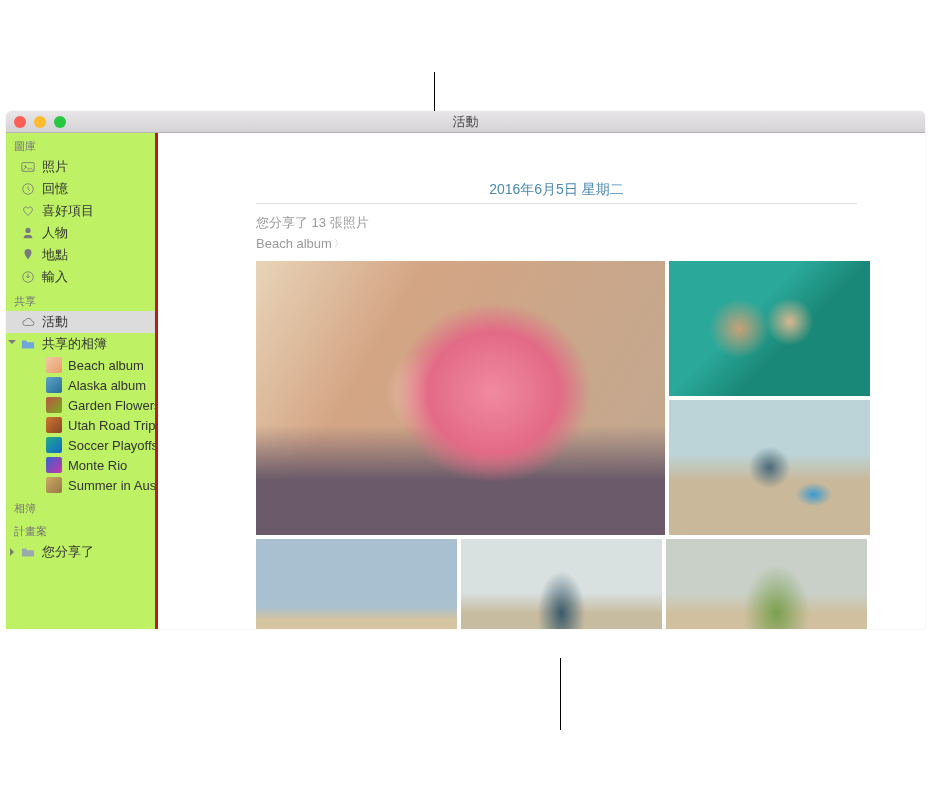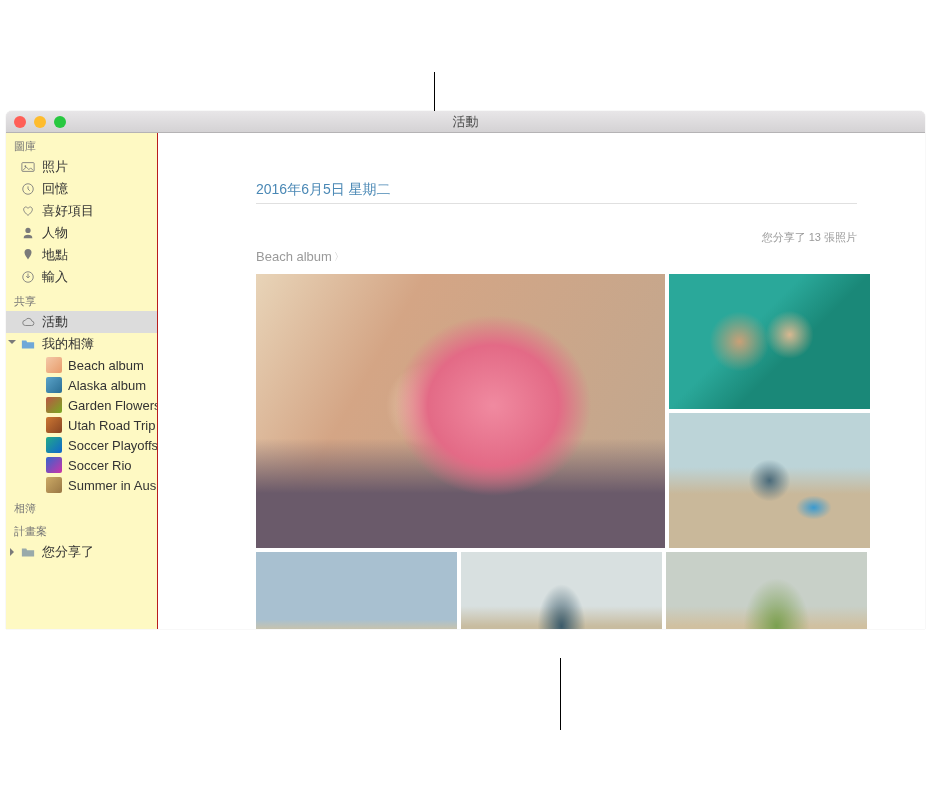--- a/index.html
+++ b/index.html
@@ -18,39 +18,39 @@
   height: 22px; background: linear-gradient(#e8e6e8,#d4d2d4);
   border-bottom: 1px solid #b5b3b5; display: flex; align-items: center;
   padding: 0 8px; position: relative; flex-shrink: 0;
 }
 .traffic { display: flex; gap: 8px; }
 .dot { width: 12px; height: 12px; border-radius: 50%; }
 .red { background:#ff5f57;} .yellow{background:#febc2e;} .green{background:#28c840;}
 .title { position:absolute; left:50%; transform:translateX(-50%); font-size:13px; color:#4a4a4a; }
 
 .body { flex:1; display:flex; overflow:hidden; }
-.sidebar { width:152px; background:#fef9c3; border-right:1px solid #b91c1c; overflow-y:auto; font-size:13px; color:#333; }
+.sidebar { width:152px; background:#bef264; border-right:3px solid #b91c1c; overflow-y:auto; font-size:13px; color:#333; }
 .sb-header { font-size:11px; color:#777; padding:6px 8px 2px; }
 .sb-item { display:flex; align-items:center; gap:6px; padding:2px 8px 2px 14px; cursor:default; white-space:nowrap; overflow:hidden; text-overflow:ellipsis; }
 .sb-item.selected { background:#dcdcdc; }
 .sb-item.indent2 { padding-left:40px; }
 .disc { position: relative; }
 .disc::before { content:""; position:absolute; left:4px; top:50%; transform:translateY(-50%); border:4px solid transparent; border-left-color:#7a7a7a; }
 .disc.open::before { transform:translateY(-50%) rotate(90deg); left:2px; }
 .ic { width:16px; height:16px; display:inline-flex; align-items:center; justify-content:center; color:#7a7a7a; flex-shrink:0; }
 .ic svg { width:14px; height:14px; }
 .thumb { width:16px; height:16px; border-radius:2px; flex-shrink:0; }
 .t1{background:linear-gradient(135deg,#f4c9a8,#e89b6b);} .t2{background:linear-gradient(135deg,#5aa3c9,#2a6d93);}
 .t3{background:linear-gradient(135deg,#b54,#7a2);} .t4{background:linear-gradient(135deg,#2a8,#16c);}
 .t5{background:linear-gradient(135deg,#c73,#842);} .t6{background:linear-gradient(135deg,#36c,#c3a);}
 .t7{background:linear-gradient(135deg,#ca6,#974);}
 
 .content { flex:1; overflow:auto; padding: 48px 68px 0 98px; }
-.event-date { font-size:14px; color:#4a88b5; padding-bottom:4px; border-bottom:1px solid #e0e0e0; }
-.event-sub { color:#9a9a9a; font-size:11px; margin-top:26px;text-align:right; }
+.event-date { font-size:14px; color:#4a88b5; padding-bottom:4px; border-bottom:1px solid #e0e0e0;text-align:center; }
+.event-sub { color:#9a9a9a; font-size:13px; margin-top:10px; }
 .event-link { color:#9a9a9a; font-size:13px; margin-top:4px; display:flex; align-items:center; gap:2px; cursor:default; }
 .event-link .chev { font-size:10px; color:#bbb; }
 
 .grid { margin-top:10px; display:grid; grid-template-columns: 409px 201px; grid-auto-rows: 135px; gap:4px; }
 .ph { background:#d0c8b8; border-radius:0; }
 .hero { grid-row: span 2; background: linear-gradient(120deg, #e8d4b8 0%, #d4a585 30%, #bfa890 100%); position:relative; overflow:hidden;}
 .hero::after{content:"";position:absolute;inset:0;background:
   radial-gradient(ellipse 40% 55% at 58% 48%, #f08aa0 0%, #e36a86 40%, transparent 60%),
   radial-gradient(circle 60px at 42% 48%, #f2d3b8 0%, transparent 70%),
   linear-gradient(180deg, transparent 60%, #6a5a6a 80%);}
@@ -147,21 +147,21 @@
             </svg>
           </span>
         <span>活動</span>
       </div>
       <div class="sb-item disc open">
         <span class="ic">
             <svg viewBox="0 0 16 16">
               <path d="M1 4h5l1 2h8v7H1z" fill="#6fa8d8"></path>
             </svg>
           </span>
-        <span>我的相簿</span>
+        <span>共享的相簿</span>
       </div>
       <div class="sb-item indent2">
           <span class="thumb t1"></span>
           <span>Beach album</span>
         </div>
       <div class="sb-item indent2">
           <span class="thumb t2"></span>
           <span>Alaska album</span>
         </div>
       <div class="sb-item indent2">
@@ -171,21 +171,21 @@
       <div class="sb-item indent2">
           <span class="thumb t5"></span>
           <span>Utah Road Trip</span>
         </div>
       <div class="sb-item indent2">
           <span class="thumb t4"></span>
           <span>Soccer Playoffs</span>
         </div>
       <div class="sb-item indent2">
           <span class="thumb t6"></span>
-          <span>Soccer Rio</span>
+          <span>Monte Rio</span>
         </div>
       <div class="sb-item indent2">
           <span class="thumb t7"></span>
           <span>Summer in Aus…</span>
         </div>
 
       <div class="sb-header">相簿</div>
 
       <div class="sb-header">計畫案</div>
       <div class="sb-item disc">

